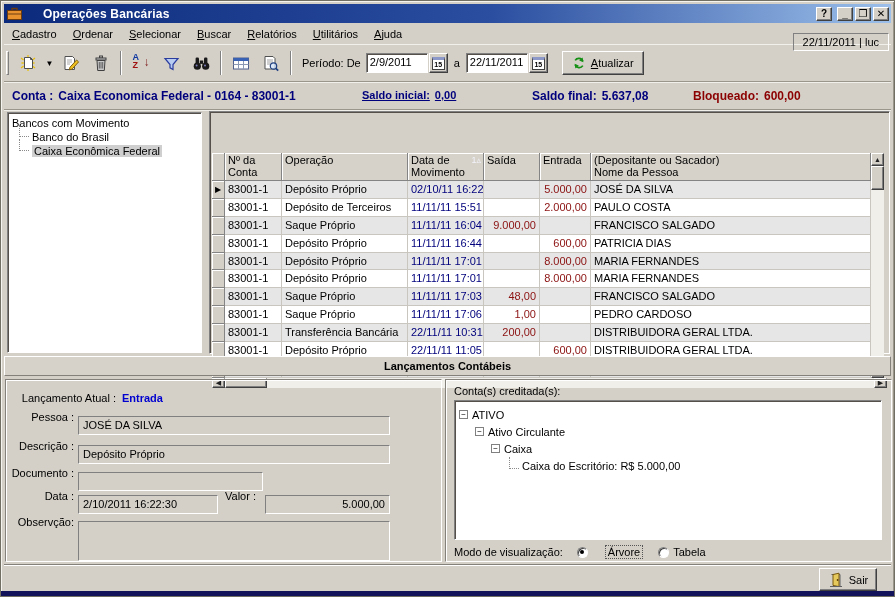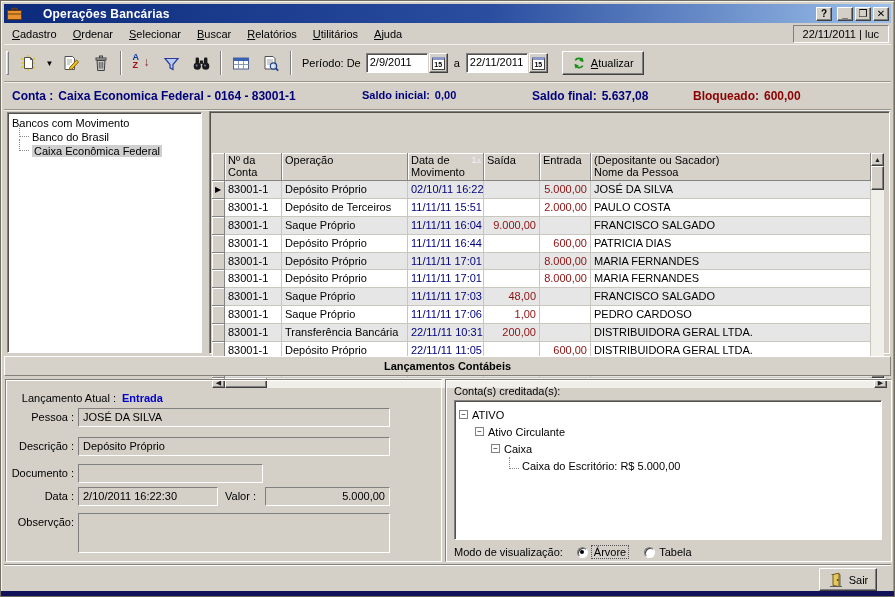--- a/index.html
+++ b/index.html
@@ -3,21 +3,21 @@
 <meta charset="utf-8">
 <style>
   * { margin:0; padding:0; box-sizing:border-box; }
   html,body { width:895px; height:597px; }
   body { font-family:"Liberation Sans","DejaVu Sans",sans-serif; font-size:11px; color:#000; background:#d4d0c8; }
   #window { position:relative; width:895px; height:597px; background:#d4d0c8; border:1px solid #716f64; box-shadow: inset 1px 1px 0 #f6f4ef, inset -1px -1px 0 #9a968b; overflow:hidden; }
 
   
   .raised { background:#d4d0c8; border:1px solid; border-color:#fff #404040 #404040 #fff; box-shadow: inset -1px -1px 0 #808080; }
   .sunken { border:1px solid; border-color:#808080 #fff #fff #808080; box-shadow: inset 1px 1px 0 #55514a; }
-  .sunken-lite { border:1px solid; border-color:#808080 #fff #fff #808080; }
+  .sunken-lite { border:1px solid; border-color:#808080 #fff #fff #808080;margin-top:8px; }
 
   
   #titlebar { position:absolute; left:3px; top:3px; right:3px; height:19px; background:linear-gradient(90deg,#0c2a7c 0%,#2b4ea0 55%,#9cc0ea 100%); display:flex; align-items:center; padding:0 2px 0 3px; }
   #title-text { color:#fff; font-weight:bold; font-size:12px; margin-left:21px; flex:1; letter-spacing:.2px; }
   .tbtn { width:16px; height:14px; font-size:10px; font-weight:bold; line-height:12px; text-align:center; color:#000; cursor:default; }
   .tbtn + .tbtn { margin-left:2px; }
   #btn-help { margin-right:3px; }
 
   
   #menubar { position:absolute; left:3px; top:22px; right:3px; height:22px; display:flex; align-items:center; border-bottom:1px solid #f2f0ea; }
@@ -39,21 +39,21 @@
   .date-input { width:62px; height:20px; background:#fff; padding:2px 3px; font-size:11px; }
   .cal-btn { width:19px; height:20px; display:flex; align-items:center; justify-content:center; margin-left:1px; }
   .cal-ic { display:block; width:13px; height:13px; background:#fff; border:1px solid #404040; border-top:3px solid #8c98c8; font-size:7px; line-height:9px; text-align:center; font-weight:bold; }
   #to-label { margin:0 6px; }
   #btn-atualizar { height:24px; margin-left:14px; padding:0 9px; display:flex; align-items:center; gap:5px; font-size:11px; }
 
   
   #summarybar { position:absolute; left:3px; top:81px; right:3px; height:28px; border-bottom:1px solid #9a968b; box-shadow:0 1px 0 #f2f0ea; }
   .sum-item { position:absolute; top:7px; font-weight:bold; color:#00007d; white-space:nowrap; }
   #sum-conta { left:8px; font-size:12px; }
-  #sum-inicial { left:358px; }
+  #sum-inicial { left:358px;text-decoration:underline; }
   #sum-final { left:528px; font-size:12px; }
   #sum-bloq { left:689px; color:#8b0000; font-size:12px; }
   .sum-item .lbl { margin-right:5px; }
 
   
   #main { position:absolute; left:3px; top:110px; right:3px; height:243px; }
   #bank-panel { position:absolute; left:3px; top:1px; width:195px; bottom:1px; background:#fff; padding:3px 2px; overflow:hidden; }
   .tree-root { padding:1px 2px; }
   .tree-child { display:flex; align-items:flex-start; margin-left:9px; padding:1px 0; }
   .tree-elbow { width:10px; height:12px; border-left:1px dotted #8a8a8a; border-bottom:1px dotted #8a8a8a; margin:-6px 3px 0 0; }
@@ -117,21 +117,21 @@
   #credit-group { position:absolute; left:444px; top:378px; width:447px; height:183px; border:1px solid; border-color:#84817a #fff #fff #84817a; box-shadow: inset 1px 1px 0 #fff; }
   #credit-label { position:absolute; left:8px; top:5px; }
   #credit-tree { position:absolute; left:8px; top:20px; right:9px; height:140px; background:#fff; padding:5px 4px; overflow:hidden; }
   .ct-row { display:flex; align-items:center; height:17px; }
   .exp { width:9px; height:9px; background:#fff; border:1px solid #808080; font-size:8px; line-height:7px; text-align:center; margin-right:4px; flex:none; }
   .ct-1 { margin-left:16px; } .ct-2 { margin-left:32px; } .ct-3 { margin-left:50px; }
   #viewmode-row { position:absolute; left:8px; top:166px; display:flex; align-items:center; gap:6px; }
   .radio { width:11px; height:11px; border-radius:50%; background:#fff; border:1px solid; border-color:#808080 #fff #fff #808080; box-shadow: inset 1px 1px 0 #404040; position:relative; flex:none; }
   .radio.on::after { content:""; position:absolute; left:2.5px; top:2.5px; width:4px; height:4px; border-radius:50%; background:#000; }
   .radio-label.focused { outline:1px dotted #555; padding:0 2px; }
-  #opt-arvore { margin-left:8px; display:flex; align-items:center; gap:4px;justify-content:flex-end; }
+  #opt-arvore { margin-left:8px; display:flex; align-items:center; gap:18px;justify-content:flex-end; }
   #opt-tabela { margin-left:10px; display:flex; align-items:center; gap:4px; }
 
   
   #footer-sep { position:absolute; left:3px; right:3px; top:563px; height:2px; border-top:1px solid #84817a; border-bottom:1px solid #fff; }
   #btn-sair { position:absolute; right:17px; top:567px; width:58px; height:23px; display:flex; align-items:center; justify-content:center; gap:5px; }
   #bottom-strip { position:absolute; left:0; right:0; bottom:0; height:5px; background:#12125a; }
 
   u { text-decoration:underline; }
 </style>
 </head>

